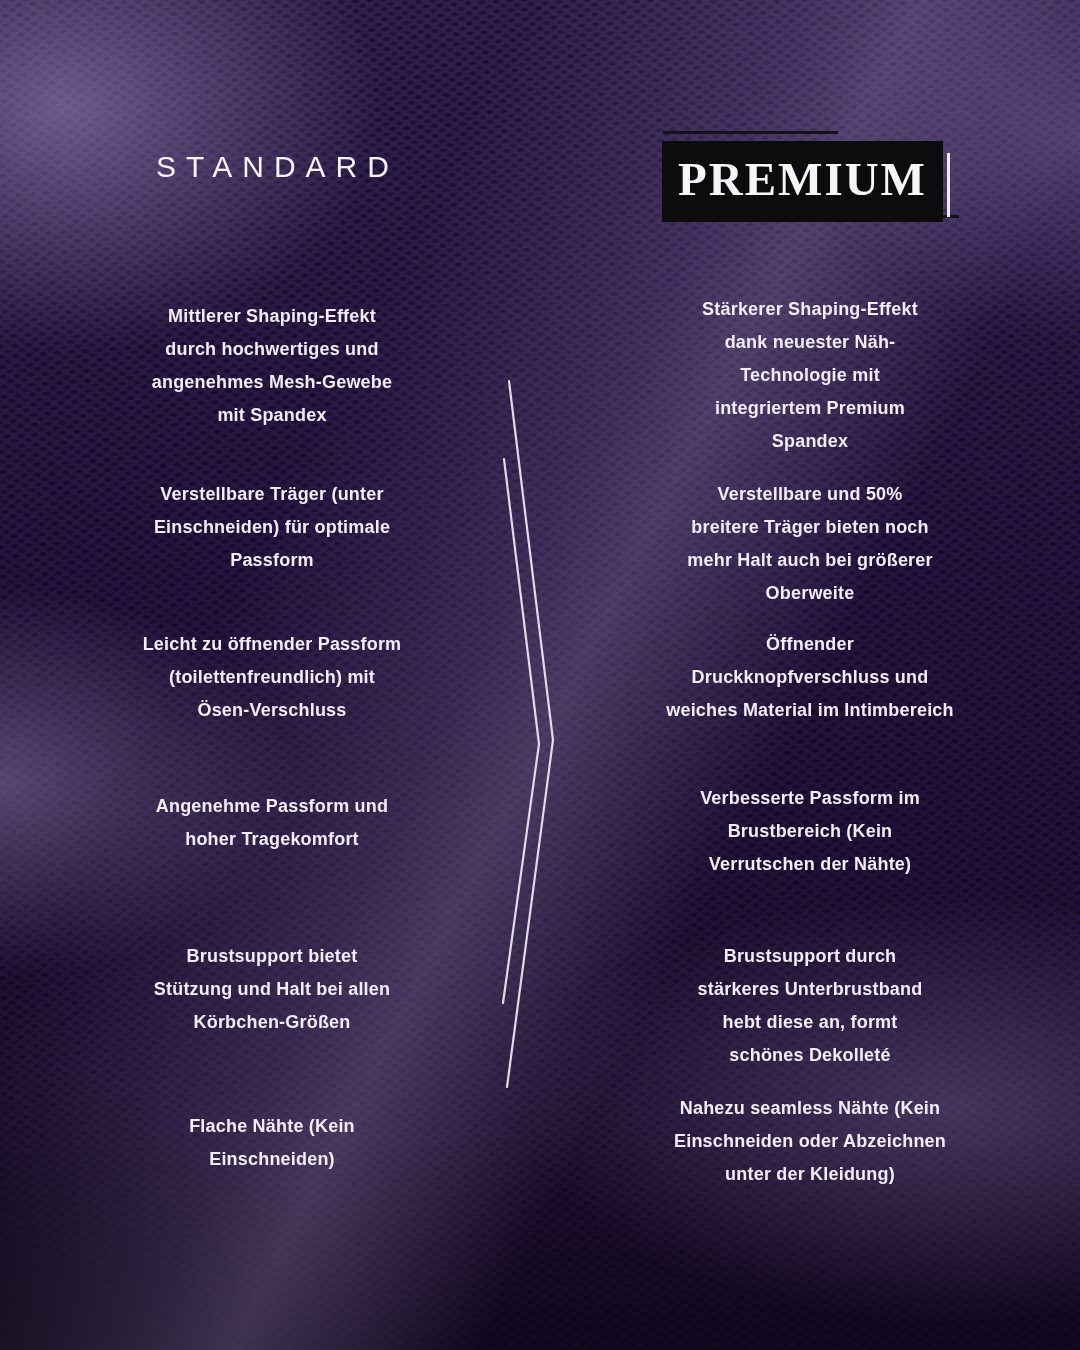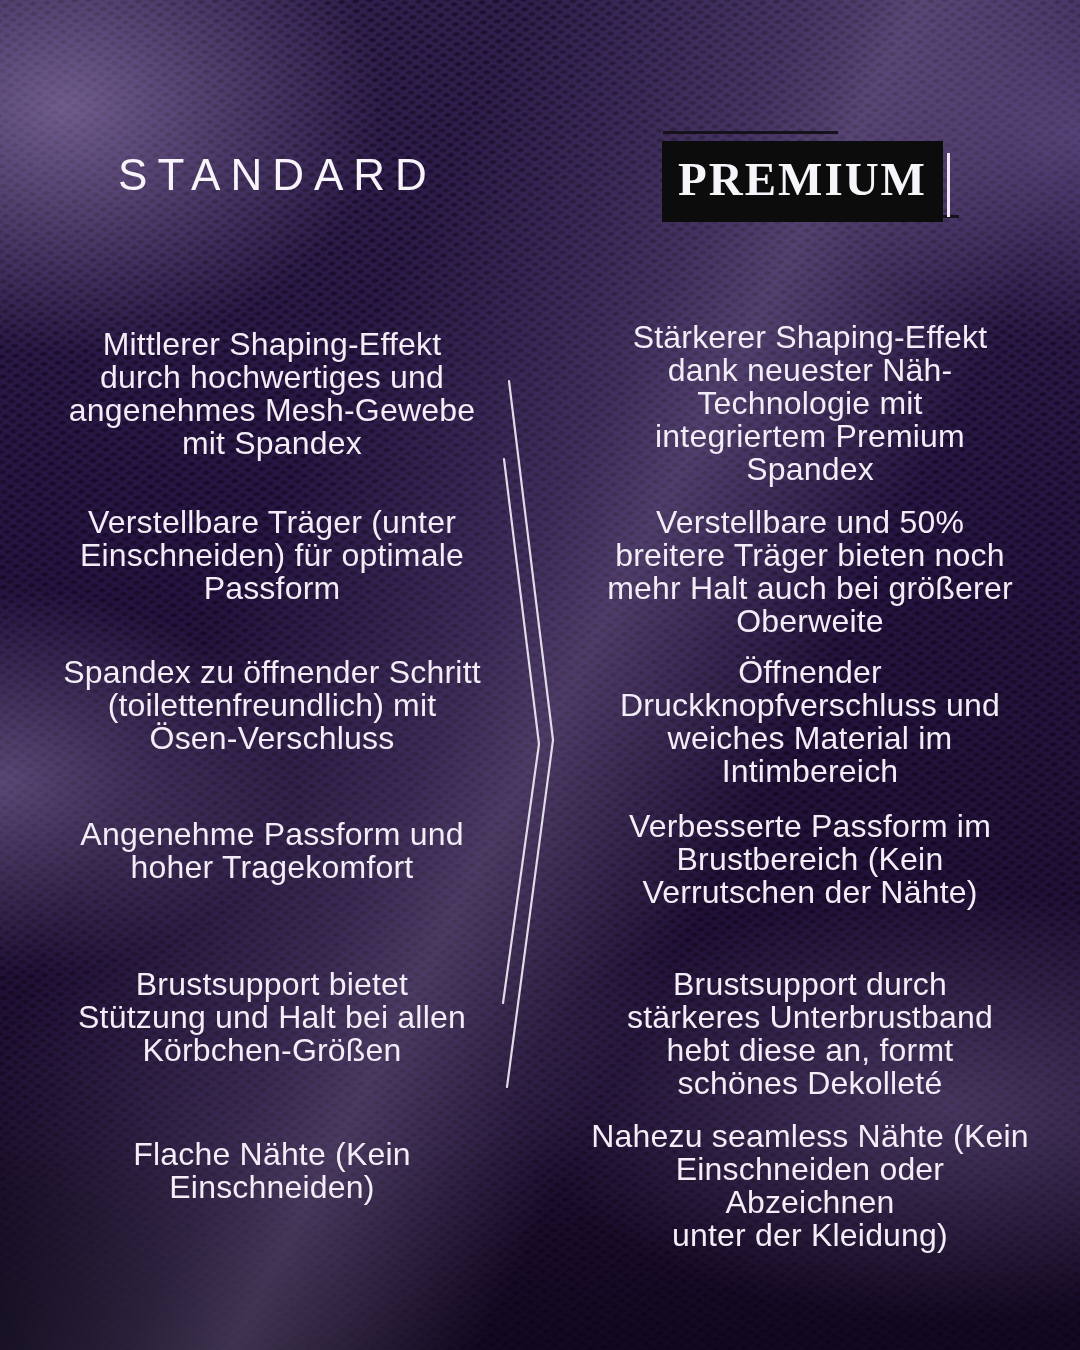--- a/index.html
+++ b/index.html
@@ -35,21 +35,21 @@
       radial-gradient(ellipse 45% 30% at 2% 100%, rgba(4,0,12,.8), rgba(4,0,12,0) 70%),
       linear-gradient(0deg, rgba(10,4,20,.55), rgba(10,4,20,0) 16%);
   }
 
   .layer{position:absolute;inset:0;z-index:3;}
 
   
   .standard-title{
     position:absolute;left:55px;top:150px;width:435px;
     text-align:center;color:var(--heading_text,#f7f4fa);
-    font-size:44px;font-weight:400;letter-spacing:10px;text-indent:10px;
+    font-size:30px;font-weight:400;letter-spacing:10px;text-indent:10px;
   }
   .premium-box{
     position:absolute;left:662px;top:141px;width:281px;height:81px;
     background:var(--premium_box_bg,#0c0c0c);
     display:flex;align-items:center;justify-content:center;
   }
   .premium-title{
     font-family:"Liberation Serif", serif;
     color:var(--heading_text,#f7f4fa);
     font-size:47px;font-weight:700;letter-spacing:2px;line-height:1;
@@ -66,24 +66,23 @@
   .premium-accent{
     position:absolute;left:947px;top:153px;width:3px;height:64px;
     background:var(--divider_line,#efeaf4);
   }
 
   
   .feature{
     position:absolute;
     text-align:center;
     color:var(--body_text,#f2edf7);
-    font-size:32px;font-weight:400;line-height:33px;
+    font-size:18px;font-weight:700;line-height:33px;
     letter-spacing:.2px;
     white-space:pre-line;
-    margin-top:28px;
   }
   .col-standard{left:52px;width:440px;}
   .col-premium{left:588px;width:444px;}
 
   #s1{top:300px}#s2{top:478px}#s3{top:628px}#s4{top:790px}#s5{top:940px}#s6{top:1110px}
   #p1{top:293px}#p2{top:478px}#p3{top:628px}#p4{top:782px}#p5{top:940px}#p6{top:1092px}
 
   .divider-svg{position:absolute;inset:0;z-index:2;}
 </style>
 </head>
@@ -110,21 +109,21 @@
     </div>
     <div class="premium-accent"></div>
 
     <div id="s1" class="feature col-standard">Mittlerer Shaping-Effekt
 durch hochwertiges und
 angenehmes Mesh-Gewebe
 mit Spandex</div>
     <div id="s2" class="feature col-standard">Verstellbare Träger (unter
 Einschneiden) für optimale
 Passform</div>
-    <div id="s3" class="feature col-standard">Spandex zu öffnender Schritt
+    <div id="s3" class="feature col-standard">Leicht zu öffnender Passform
 (toilettenfreundlich) mit
 Ösen-Verschluss</div>
     <div id="s4" class="feature col-standard">Angenehme Passform und
 hoher Tragekomfort</div>
     <div id="s5" class="feature col-standard">Brustsupport bietet
 Stützung und Halt bei allen
 Körbchen-Größen</div>
     <div id="s6" class="feature col-standard">Flache Nähte (Kein
 Einschneiden)</div>
 

